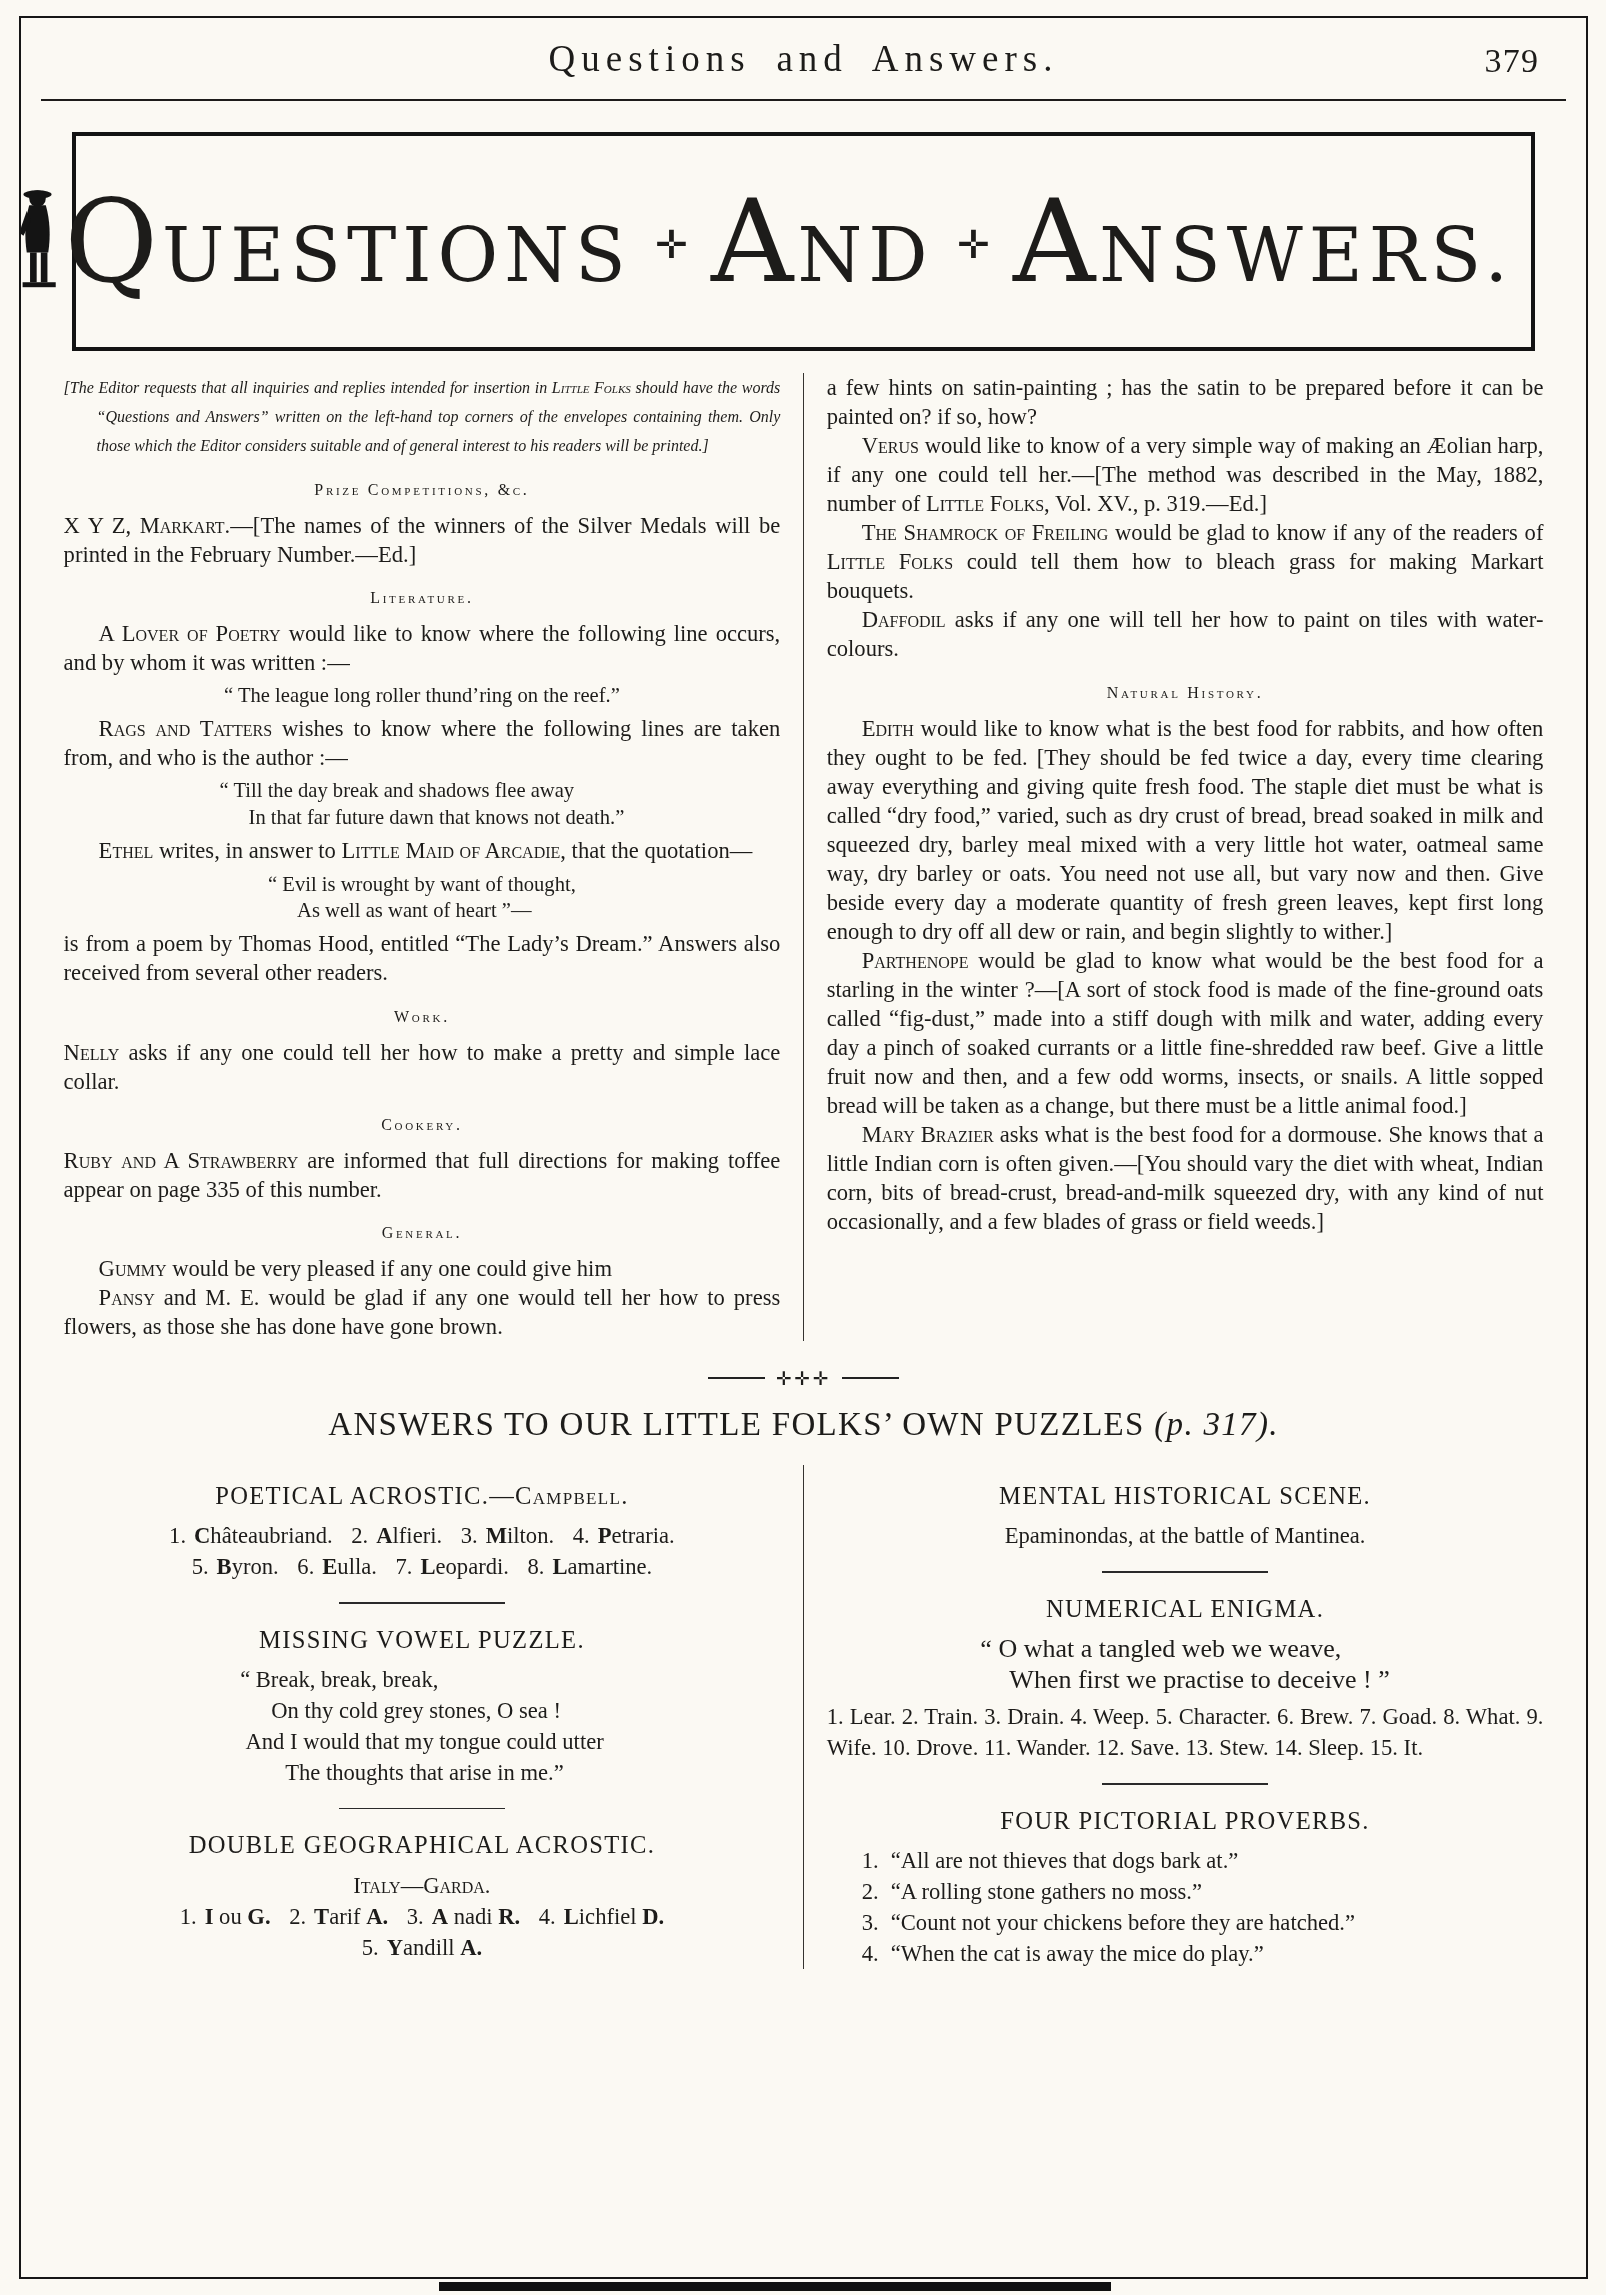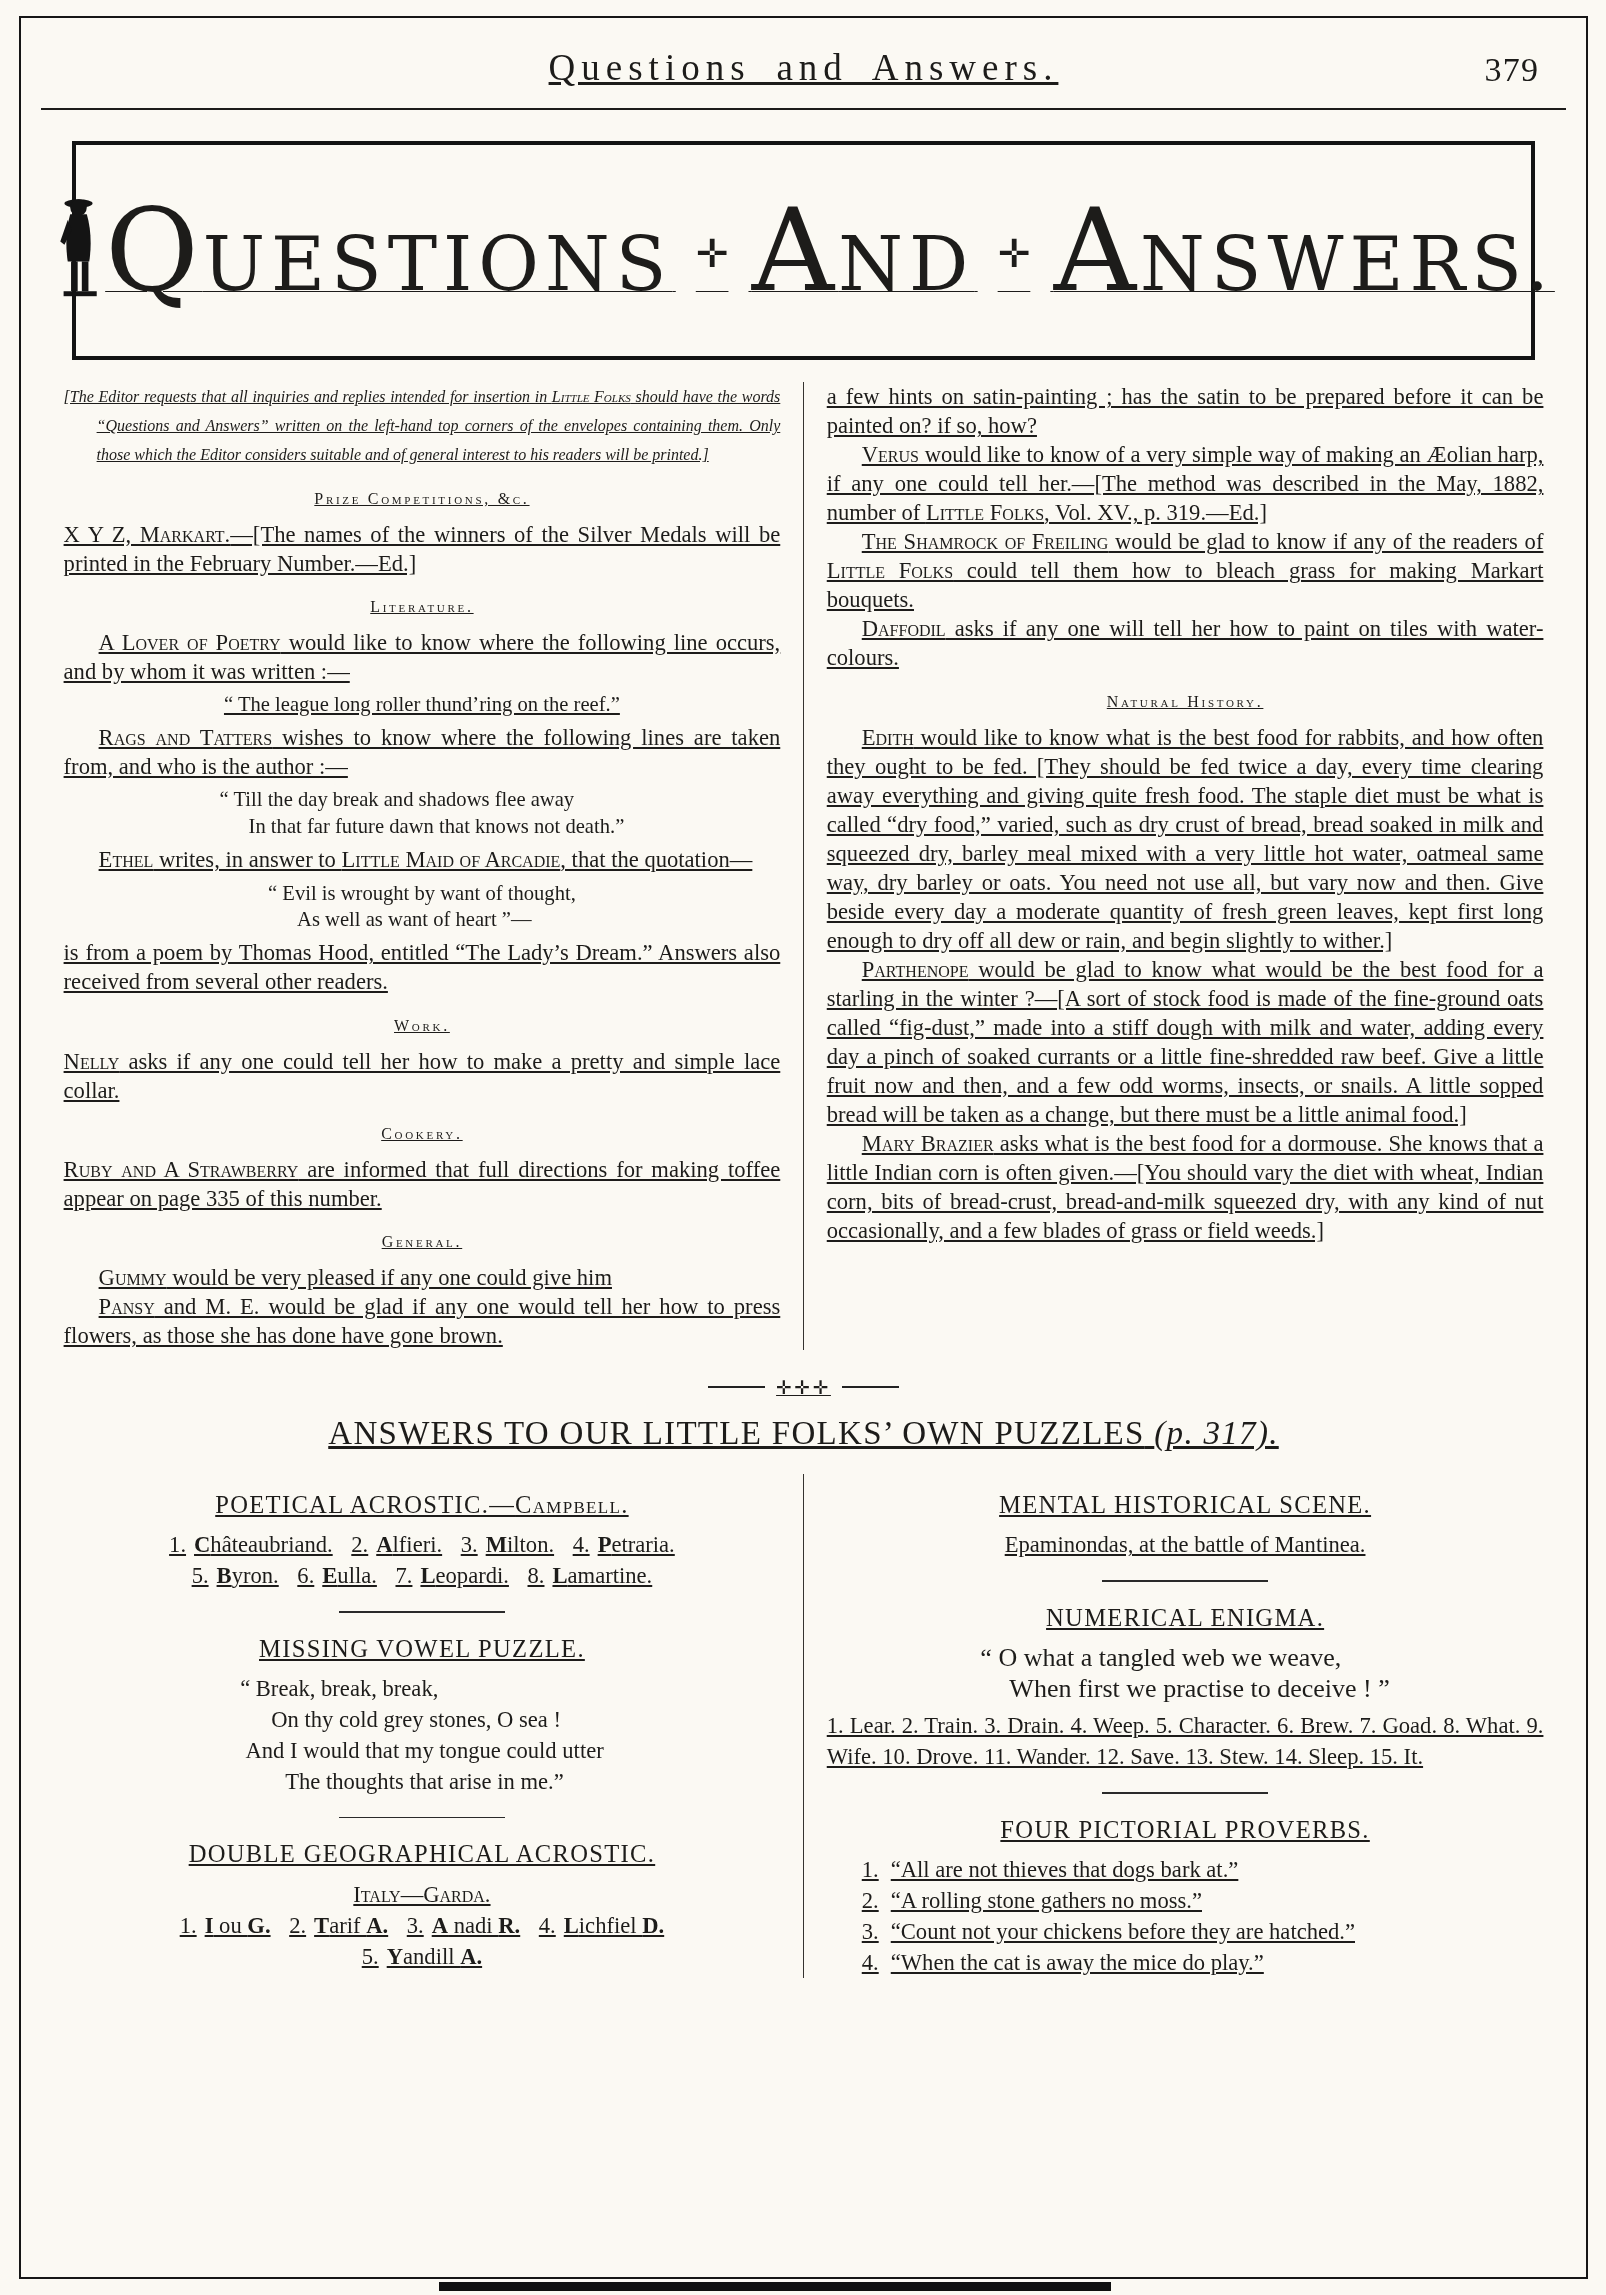--- a/index.html
+++ b/index.html
@@ -1,29 +1,29 @@
 <!DOCTYPE html>
 <html style="font-size:10.6px"><head>
 <meta charset="utf-8">
 <style>
   html,body{margin:0;padding:0;background:#d8d5ce;}
   .page{width:1607px;height:2295px;background:#fbf9f3;position:relative;color:#1d1c1a;
         font-family:"Liberation Serif","DejaVu Serif",serif;}
   .frame{position:absolute;left:18.6px;top:16px;right:18.6px;bottom:16px;border:2.7px solid #161616;
-         padding:9px 43px;box-sizing:border-box;overflow:hidden;background:#fbf9f3;text-decoration:underline;}
+         padding:0 43px;box-sizing:border-box;overflow:hidden;background:#fbf9f3;}
 
   
   .running-head{position:relative;margin-top:18.6px;height:49px;}
   .running-title{text-align:center;font-size:37px;letter-spacing:6px;word-spacing:10.6px;}
   .page-num{position:absolute;right:4px;top:5.3px;font-size:34px;letter-spacing:1.3px;}
   .head-rule{height:2px;background:#1d1c1a;margin:13.3px -22.6px 0;}
 
   
   .banner{margin:31px 8px 22.6px;border:4px solid #131313;height:219px;display:flex;
-          align-items:center;justify-content:center;padding:0 17.3px;box-sizing:border-box;}
+          align-items:center;justify-content:flex-end;padding:0 17.3px;box-sizing:border-box;}
   .banner-center{flex:1;text-align:center;white-space:nowrap;font-family:"DejaVu Serif",serif;}
   .banner-cap{font-size:114px;letter-spacing:4px;}
   .banner-word{font-size:74px;letter-spacing:6px;}
   .banner-cross{font-family:"DejaVu Sans",sans-serif;font-size:39px;vertical-align:22.6px;margin:0 20px;}
   .silhouette{flex:0 0 auto;}
 
   
   .columns{display:flex;margin-top:4px;}
   .col{flex:1 1 0;font-size:22.6px;line-height:29px;text-align:justify;}
   .col-left{padding-right:22.6px;}

